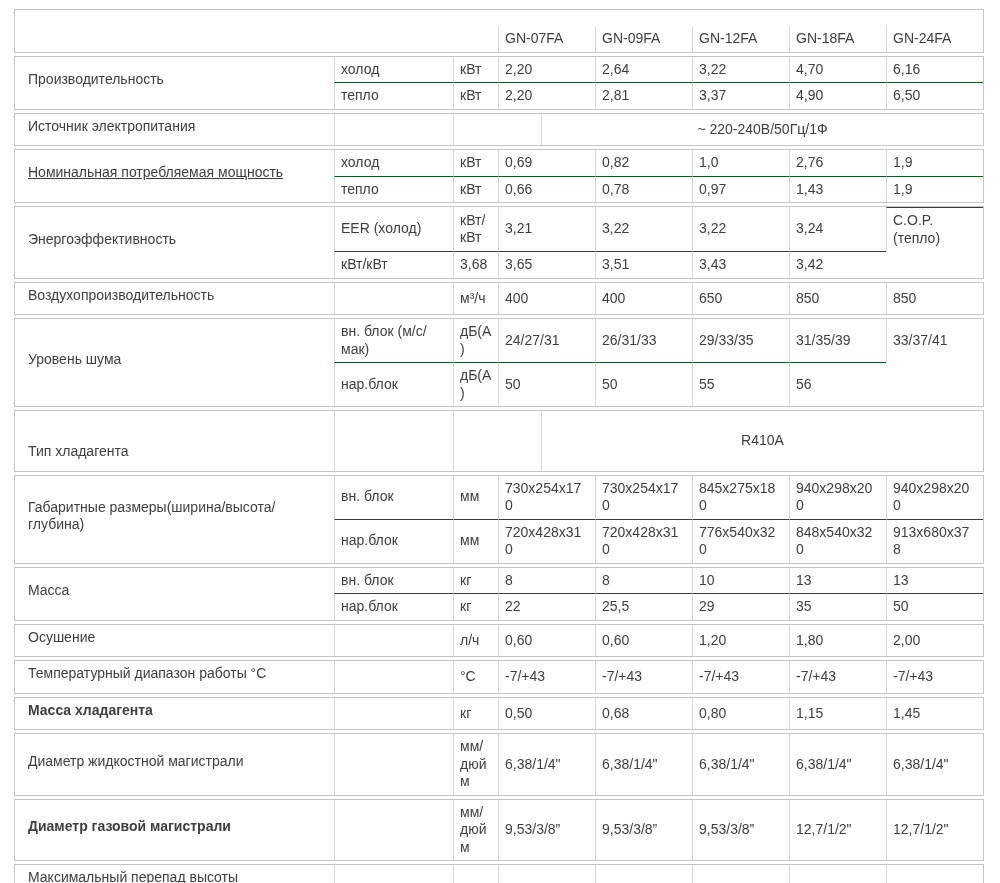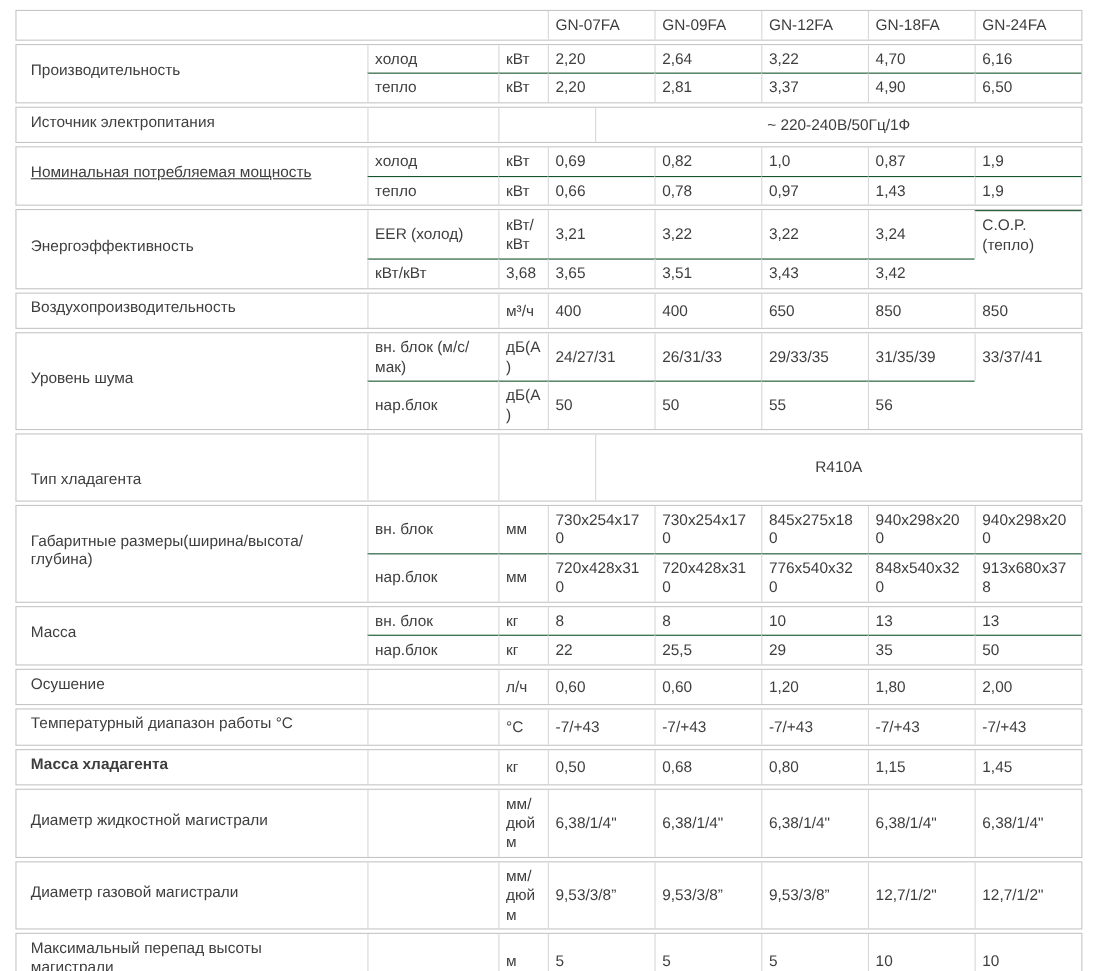--- a/index.html
+++ b/index.html
@@ -29,21 +29,21 @@
     min-height: 24px;
     box-sizing: border-box;
     border-left: 1px solid #d8d8d8;
     line-height: 1.25;
     word-break: break-word;
   }
   .cell.first { border-left: none; }
   .cell.rt { border-top: 1px solid #14532d; }
   .cell.name { padding: 4px 30px 10px 13px; }
   .cell.span-val { grid-column: 4 / 9; justify-content: center; margin-left: 43px; }
-  .hdr .cell { min-height: 25px; }
+  .hdr .cell { min-height: 25px; margin-top: 16px; }
   .hdr .cell.models-blank { grid-column: 1 / 4; }
   .single .cell { min-height: 30px; }
 </style>
 </head>
 <body>
 
 <div class="spec-table">
     <div class="grp hdr">
       <div class="cell first models-blank"></div>
       <div class="cell">GN-07FA</div>
@@ -75,21 +75,21 @@
       <div class="cell"></div>
       <div class="cell span-val">~ 220-240В/50Гц/1Ф</div>
     </div>
     <div class="grp">
       <div class="cell first name" style="grid-row: 1 / 3; text-decoration: underline;">Номинальная потребляемая мощность</div>
       <div class="cell">холод</div>
       <div class="cell">кВт</div>
       <div class="cell">0,69</div>
       <div class="cell">0,82</div>
       <div class="cell">1,0</div>
-      <div class="cell">0,87</div>
+      <div class="cell">2,76</div>
       <div class="cell">1,9</div>
       <div class="cell rt">тепло</div>
       <div class="cell rt">кВт</div>
       <div class="cell rt">0,66</div>
       <div class="cell rt">0,78</div>
       <div class="cell rt">0,97</div>
       <div class="cell rt">1,43</div>
       <div class="cell rt">1,9</div>
     </div>
     <div class="grp">
@@ -208,21 +208,21 @@
       <div class="cell first name" style="grid-row: 1 / 2;">Диаметр жидкостной магистрали</div>
       <div class="cell"></div>
       <div class="cell">мм/дюйм</div>
       <div class="cell">6,38/1/4"</div>
       <div class="cell">6,38/1/4"</div>
       <div class="cell">6,38/1/4"</div>
       <div class="cell">6,38/1/4"</div>
       <div class="cell">6,38/1/4"</div>
     </div>
     <div class="grp single">
-      <div class="cell first name" style="grid-row: 1 / 2;">Диаметр газовой магистрали</div>
+      <div class="cell first name" style="grid-row: 1 / 2; font-weight: bold;">Диаметр газовой магистрали</div>
       <div class="cell"></div>
       <div class="cell">мм/дюйм</div>
       <div class="cell">9,53/3/8”</div>
       <div class="cell">9,53/3/8”</div>
       <div class="cell">9,53/3/8”</div>
       <div class="cell">12,7/1/2"</div>
       <div class="cell">12,7/1/2"</div>
     </div>
     <div class="grp single">
       <div class="cell first name" style="grid-row: 1 / 2;">Максимальный перепад высоты магистрали</div>

